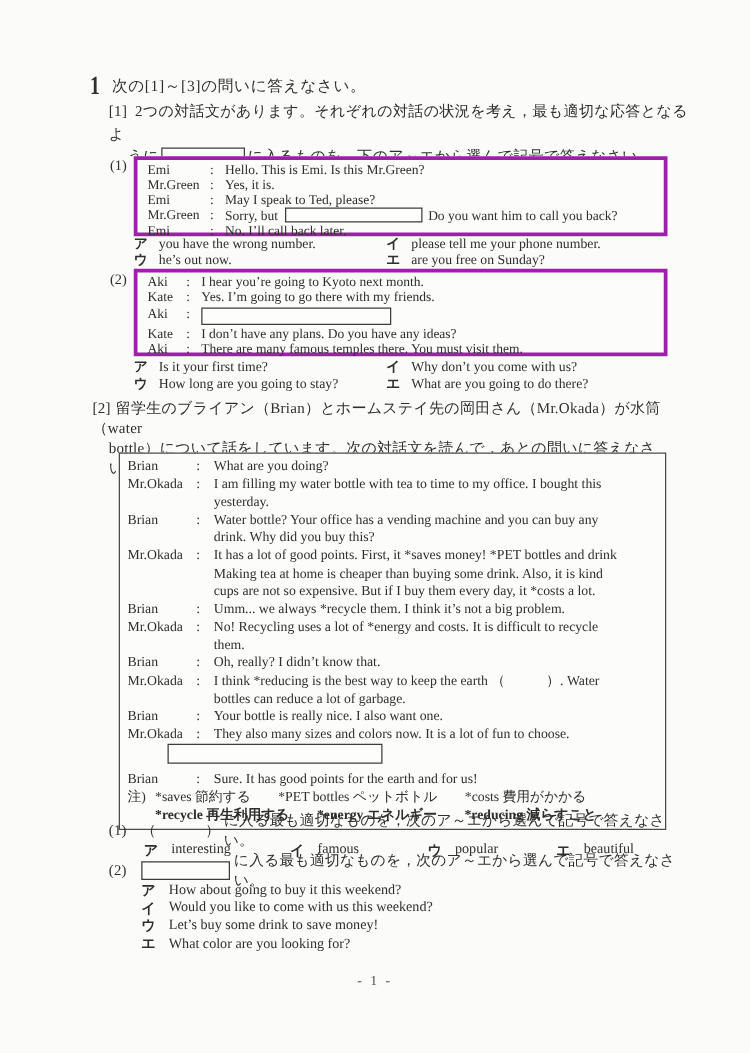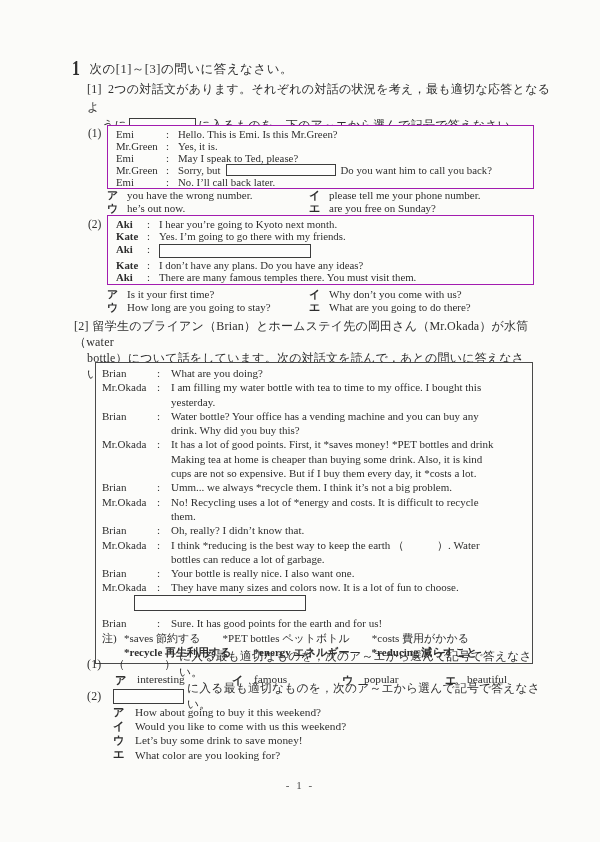--- a/index.html
+++ b/index.html
@@ -20,27 +20,27 @@
   .instr1 { position:absolute; top:80px; left:87px; width:468px; font-size:12px; line-height:18px; letter-spacing:.3px; }
   .instr1 .lbl { margin-right:6px; }
   .instr-line2 { padding-left:15px; display:flex; align-items:center; }
   .ibox { display:inline-block; border:1px solid #3c3c3c; background:#fdfdfc; vertical-align:middle; }
   .ibox.instr { width:67px; height:15px; margin:0 2px; }
 
   
   .qnum { position:absolute; font-size:11.5px; }
   .qnum1 { top:127px; left:88px; }
   .qnum2 { top:218px; left:88px; }
-  .dlg { position:absolute; border:1px solid #a21caf; background:#fcfcfa; padding:2px 4px 2px 8px; }
+  .dlg { position:absolute; border:3px solid #a21caf; background:#fcfcfa; padding:2px 4px 2px 8px; }
   .dlg1 { top:125px; left:107px; width:427px; height:64px; font-size:10.8px; line-height:12.1px; }
   .dlg2 { top:215px; left:107px; width:427px; height:70px; font-size:10.8px; line-height:12.3px; }
   .row { display:flex; }
   .spk { flex:none; }
   .dlg1 .spk { width:50px; }
-  .dlg2 .spk { width:31px;font-weight:bold; }
+  .dlg2 .spk { width:31px; }
   .cln { flex:none; width:12px; text-align:left; }
   .txt { flex:1; }
   .ibox.in-dlg1 { width:110px; height:12px; margin:0 5px; vertical-align:-2px; }
   .ibox.in-dlg2 { width:152px; height:14px; margin:1px 0; }
 
   
   .opts { position:absolute; font-size:11px; line-height:13px; width:436px; }
   .opts1 { top:189px; left:107px; }
   .opts2 { top:288px; left:107px; }
   .opt-row { display:flex; }
@@ -287,21 +287,21 @@
         <span class="txt">bottles can reduce a lot of garbage.</span>
       </div>
     <div class="row">
         <span class="spk">Brian</span>
         <span class="cln">:</span>
         <span class="txt">Your bottle is really nice. I also want one.</span>
       </div>
     <div class="row">
         <span class="spk">Mr.Okada</span>
         <span class="cln">:</span>
-        <span class="txt">They have many sizes and colors now. It is a lot of fun to choose.</span>
+        <span class="txt">They also many sizes and colors now. It is a lot of fun to choose.</span>
       </div>
     <div class="row ebox-row">
         <span class="ibox in-big"></span>
       </div>
     <div class="row">
         <span class="spk">Brian</span>
         <span class="cln">:</span>
         <span class="txt">Sure. It has good points for the earth and for us!</span>
       </div>
     <div class="notes">

